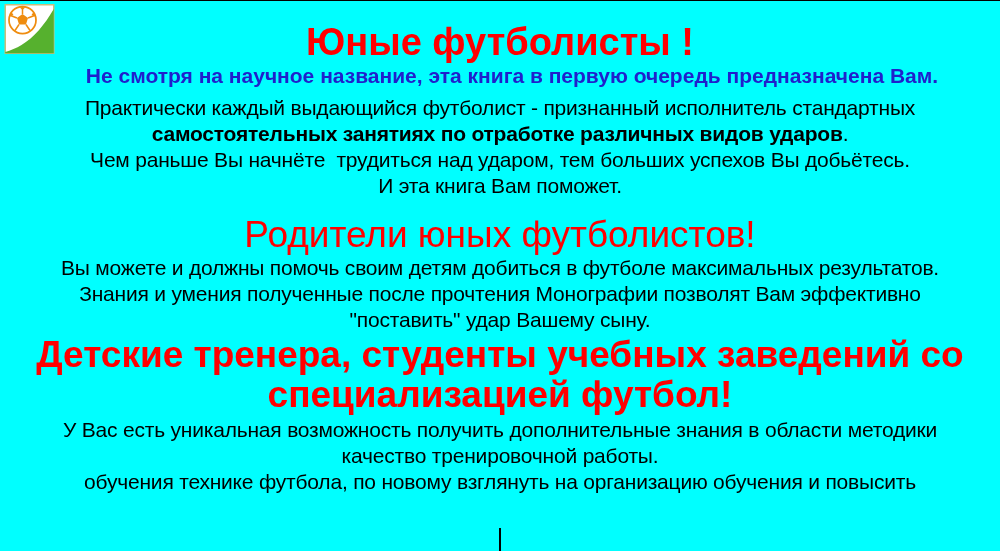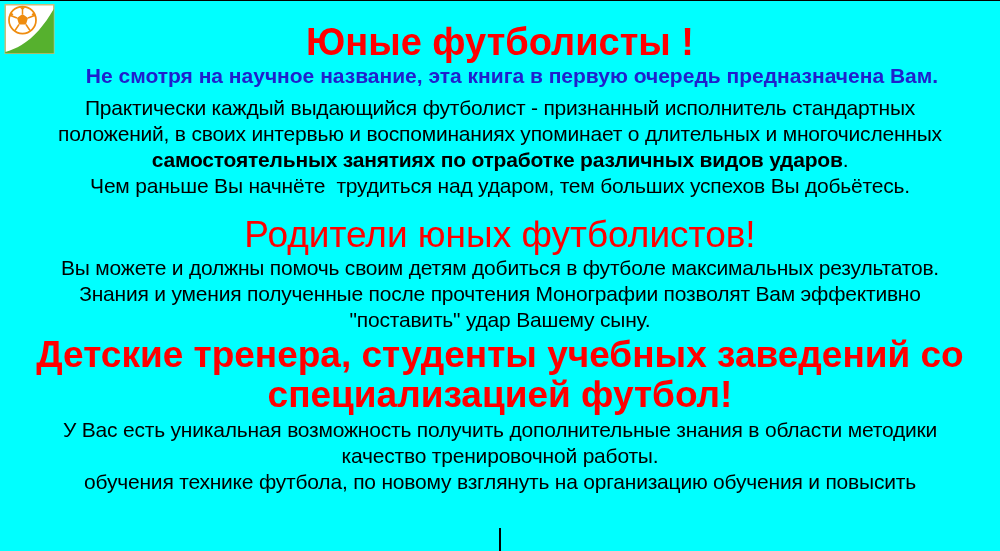--- a/index.html
+++ b/index.html
@@ -89,23 +89,23 @@
   </svg>
 
   <div class="content">
 
     <div class="title line">Юные футболисты !</div>
 
     <div class="intro line">Не смотря на научное название, эта книга в первую очередь предназначена Вам.</div>
 
     <div class="body-group">
       <div class="body-line line">Практически каждый выдающийся футболист - признанный исполнитель стандартных</div>
-      <div class="body-line line">положений, в своих интервью и воспоминаниях упоминает о длительных и многочисленных</div>
       <div class="body-line line"><span class="bold">самостоятельных занятиях по отработке различных видов ударов</span><span>.</span></div>
       <div class="body-line line">Чем раньше Вы начнёте  трудиться над ударом, тем больших успехов Вы добьётесь.</div>
+      <div class="body-line line">И эта книга Вам поможет.</div>
     </div>
 
     <div class="h2 line">Родители юных футболистов!</div>
 
     <div class="group-tight">
       <div class="body-line line">Вы можете и должны помочь своим детям добиться в футболе максимальных результатов.</div>
       <div class="body-line line">Знания и умения полученные после прочтения Монографии позволят Вам эффективно</div>
       <div class="body-line line">"поставить" удар Вашему сыну.</div>
     </div>
 

